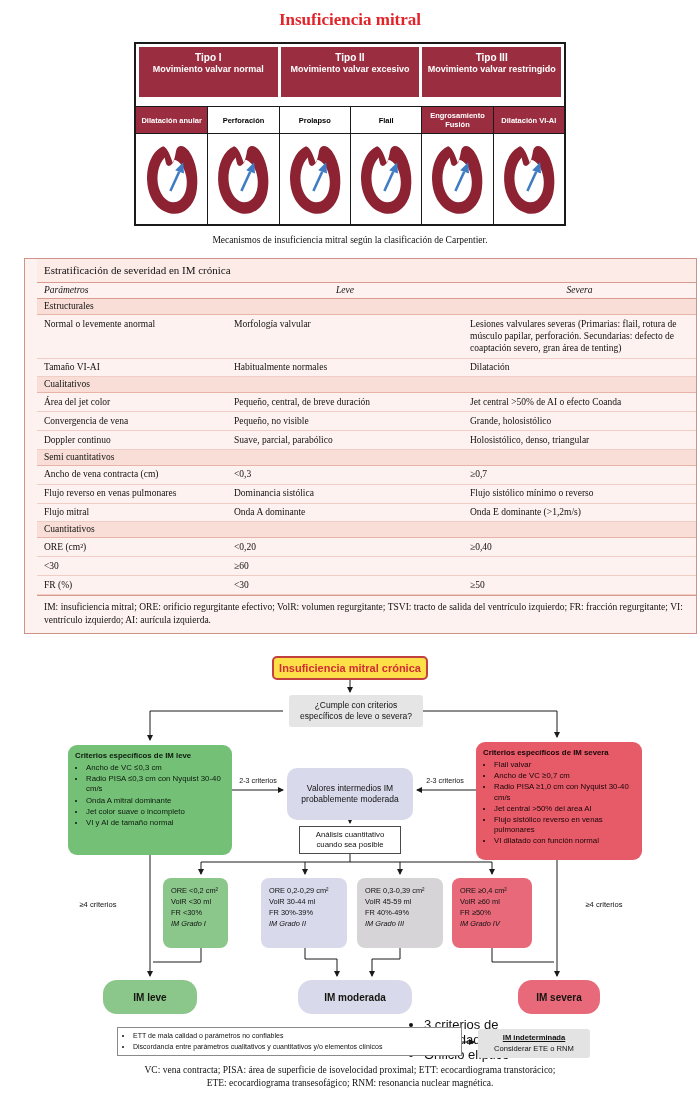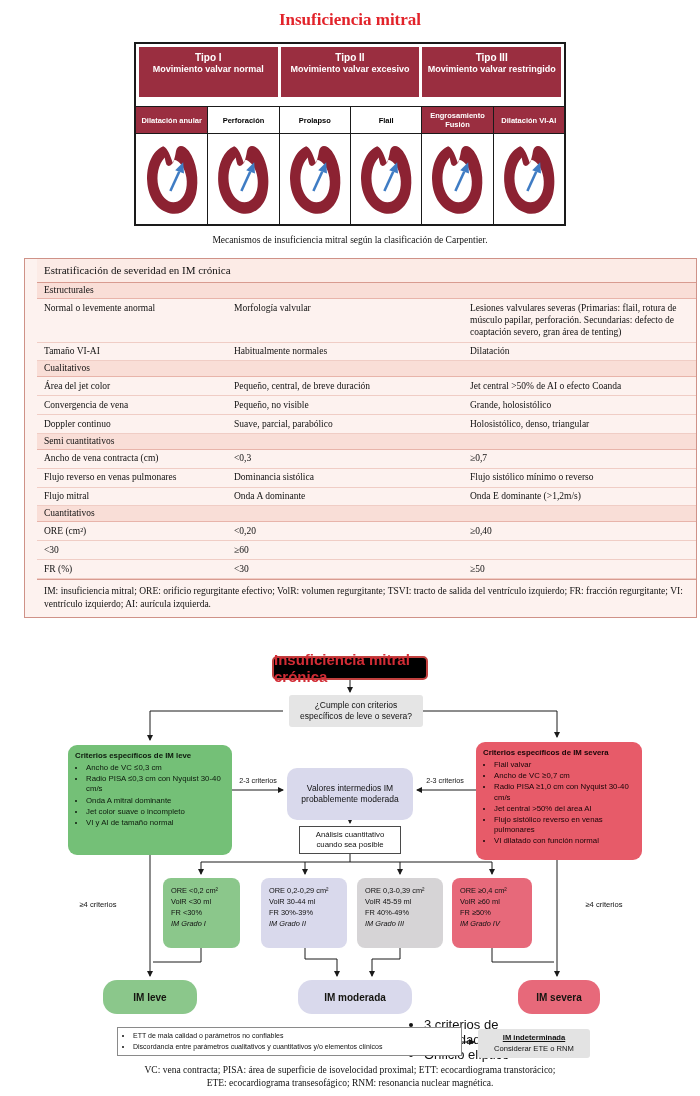--- a/index.html
+++ b/index.html
@@ -43,22 +43,22 @@
   .sev-section { background:#f9ded7; padding:2px 7px 3px; border-bottom:1px solid #e8b4aa; }
   .sev-row { border-bottom:1px solid #f0cdc5; }
   .sev-row > div { padding:2.5px 7px 3px; line-height:1.3; }
   .sev-note { padding:5px 7px 6px; border-top:1px solid #d89b90; line-height:1.35; }
 
   
   .flow { position:absolute; top:648px; left:0; width:700px; height:418px;
           font-family:"Liberation Sans", sans-serif; color:#111; }
   .flow svg.connectors { position:absolute; top:0; left:0; pointer-events:none; }
   .node { position:absolute; }
-  .start { left:272px; top:8px; width:156px; height:24px; background:#000000; border:2px solid #c2413f;
-           border-radius:5px; color:#d22c35; font-weight:bold; font-size:15px;
+  .start { left:272px; top:8px; width:156px; height:24px; background:#fde047; border:2px solid #c2413f;
+           border-radius:5px; color:#d22c35; font-weight:bold; font-size:11px;
            display:flex; align-items:center; justify-content:center; }
   .question { left:283px; top:47px; width:134px; height:32px; background:#e5e5e5; border-radius:3px;
               font-size:8.5px; text-align:center; display:flex; align-items:center; justify-content:center;
               line-height:1.25; padding:0 4px;margin-left:6px; }
   .crit { border-radius:9px; font-size:7.8px; padding:6px 6px 4px 7px; line-height:1.3; color:#0d1a0d; }
   .crit-title { font-weight:bold; margin-bottom:2px; }
   .crit ul { margin:0; padding-left:11px; }
   .crit li { margin-bottom:1px; }
   .crit-left  { left:68px;  top:97px; width:164px; height:110px; background:#74c077; }
   .crit-right { left:476px; top:94px; width:166px; height:118px; background:#e75b69; color:#180507; }
@@ -66,21 +66,21 @@
                   font-size:8.5px; text-align:center; display:flex; align-items:center; justify-content:center;
                   padding:0 12px; line-height:1.3; }
   .lbl { position:absolute; font-size:7.2px; text-align:center; }
   .lbl-23l { left:230px; top:128px; width:56px; }
   .lbl-23r { left:414px; top:128px; width:62px; }
   .quant { left:299px; top:178px; width:102px; background:#fff; border:1px solid #4a4a4a;
            font-size:7.8px; text-align:center; padding:3px 2px; line-height:1.3; }
   .grade { position:absolute; top:230px; height:70px; border-radius:8px; font-size:7.4px;
            padding:7px 5px 0 8px; line-height:1.5; }
   .grade .g-last { font-style:italic; }
-  .grade-1 { left:163px; width:77px; background:#8bc78b; }
+  .grade-1 { left:163px; width:65px; background:#8bc78b; }
   .grade-2 { left:261px; width:86px; background:#d9d9ec; }
   .grade-3 { left:357px; width:86px; background:#d6d4d6; }
   .grade-4 { left:452px; width:80px; background:#e7697a; }
   .lbl-ge4l { left:58px; top:252px; width:80px; font-size:7.6px; }
   .lbl-ge4r { left:566px; top:252px; width:76px; font-size:7.6px; }
   .sevnotes { left:414px; top:321px; width:126px; font-size:13px;margin-top:48px; }
   .sevnotes ul { margin:0; padding-left:10px; }
   .outcome { position:absolute; top:332px; height:34px; border-radius:14px; display:flex;
              align-items:center; justify-content:center; font-weight:bold; font-size:10px; color:#14140f; }
   .out-leve { left:103px; width:94px; background:#8bc78b; }
@@ -168,20 +168,25 @@
           <svg width="56" height="76" viewBox="0 0 70 94">
             <use href="#heart-glyph"></use>
           </svg>
         </div>
     </div>
   </div>
   <div class="caption">Mecanismos de insuficiencia mitral según la clasificación de Carpentier.</div>
 
   <div class="sev">
     <div class="sev-title">Estratificación de severidad en IM crónica</div>
+    <div class="grid3 sev-head">
+      <div>Parámetros</div>
+      <div class="cc">Leve</div>
+      <div class="cc">Severa</div>
+    </div>
 
     <div class="sev-section">Estructurales</div>
     <div class="grid3 sev-row">
       <div>Normal o levemente anormal</div>
       <div>Morfología valvular</div>
       <div>Lesiones valvulares severas (Primarias: flail, rotura de músculo papilar, perforación. Secundarias: defecto de coaptación severo, gran área de tenting)</div>
     </div>
     <div class="grid3 sev-row">
       <div>Tamaño VI-AI</div>
       <div>Habitualmente normales</div>

